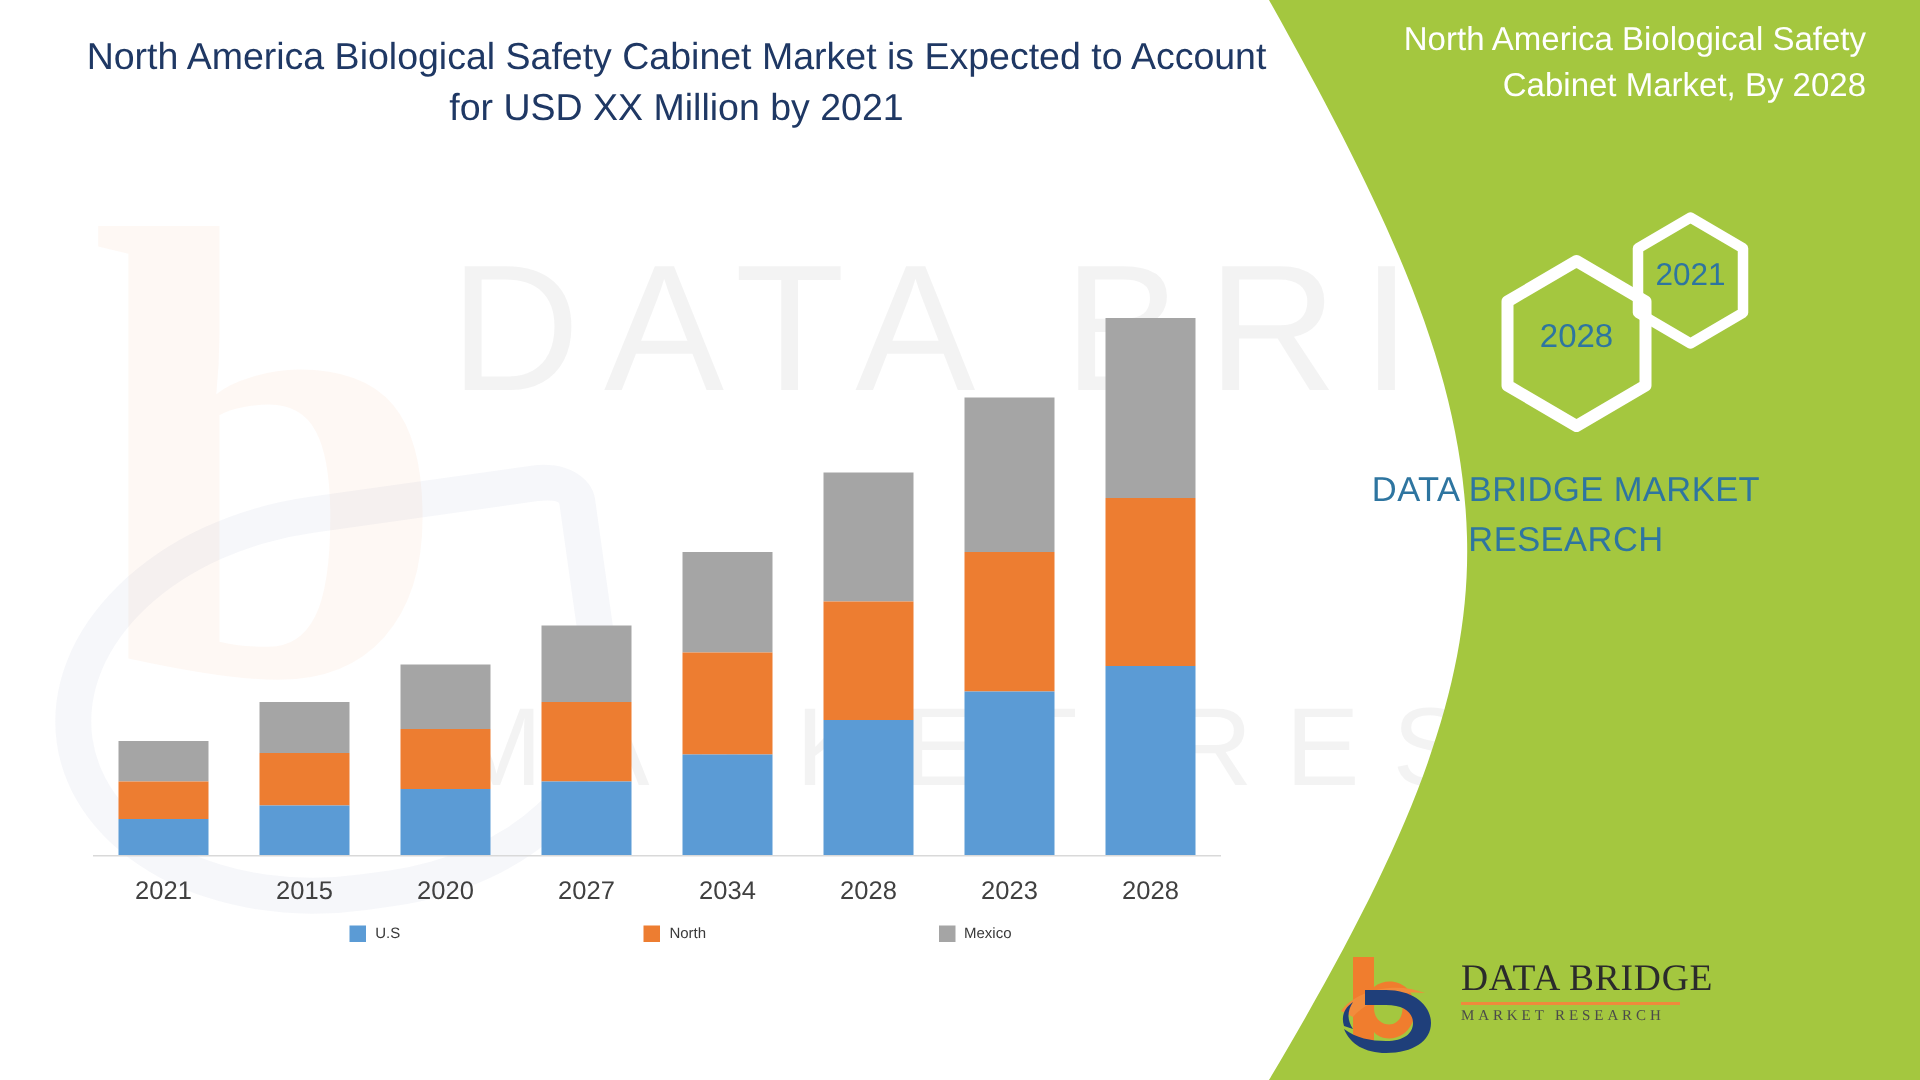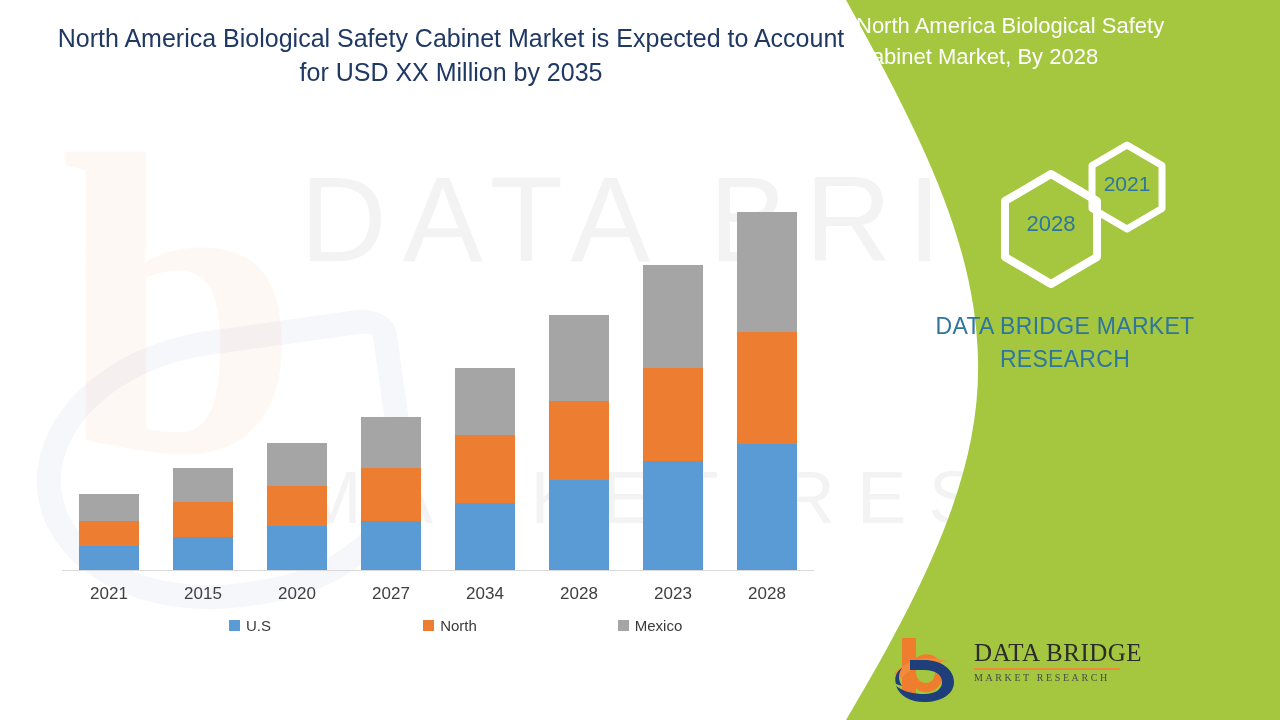--- a/index.html
+++ b/index.html
@@ -159,41 +159,41 @@
     align-items: center;
     justify-content: center;
     gap: 6px;
   }
   .legend-swatch {
     width: 11px;
     height: 11px;
     display: inline-block;
   }
   .legend-text {
-    font-size: 15px;
+    font-size: 10px;
     color: #3a3a3a;
     font-family: "Liberation Sans", sans-serif;
   }
 
   
   .green-panel {
     position: absolute;
     right: 0;
     top: 0;
     width: 470px;
     height: 720px;
   }
   .green-panel svg { display: block; }
 
   .panel-title {
     position: absolute;
     right: 36px;
     top: 10px;
     width: 388px;
-    text-align: left;
+    text-align: right;
     color: #ffffff;
     font-size: 22px;
     line-height: 1.42;
     font-family: "Liberation Sans", sans-serif;
     font-weight: 400;
   }
 
   .hex-group {
     position: absolute;
     right: 88px;
@@ -211,21 +211,21 @@
     color: #2e75a0;
     font-family: "Liberation Sans", sans-serif;
   }
   .hex-big { left: 0px; top: 28px; width: 118px; height: 122px; }
   .hex-big .hex-label { top: 43px; font-size: 22px; }
   .hex-small { left: 90px; top: 0px; width: 90px; height: 94px; }
   .hex-small .hex-label { top: 32px; font-size: 21px; }
 
   .brand-text {
     position: absolute;
-    right: 20px;
+    right: 41px;
     top: 310px;
     width: 390px;
     text-align: center;
     color: #2e75a0;
     font-size: 23px;
     line-height: 1.42;
     letter-spacing: 0.3px;
     font-family: "Liberation Sans", sans-serif;
   }
 
@@ -277,21 +277,21 @@
 
 <div id="canvas">
 
   <div class="watermark-wrap">
     <div class="wm-letter">b</div>
     <div class="wm-swoosh"></div>
     <div class="wm-top-text">DATA BRIDGE</div>
     <div class="wm-bot-text">MARKET RESEARCH</div>
   </div>
 
-  <div class="chart-title">North America Biological Safety Cabinet Market is Expected to Account for USD XX Million by 2035</div>
+  <div class="chart-title">North America Biological Safety Cabinet Market is Expected to Account for USD XX Million by 2021</div>
 
   <div class="plot">
     <div class="bars-row" id="bars-row">
         <div class="bar-cell">
           <div class="bar-stack">
             <div class="seg" style="height: 27px; background: rgb(165, 165, 165);"></div>
             <div class="seg" style="height: 25px; background: rgb(237, 125, 49);"></div>
             <div class="seg" style="height: 24px; background: rgb(91, 155, 213);"></div>
           </div>
         </div>

